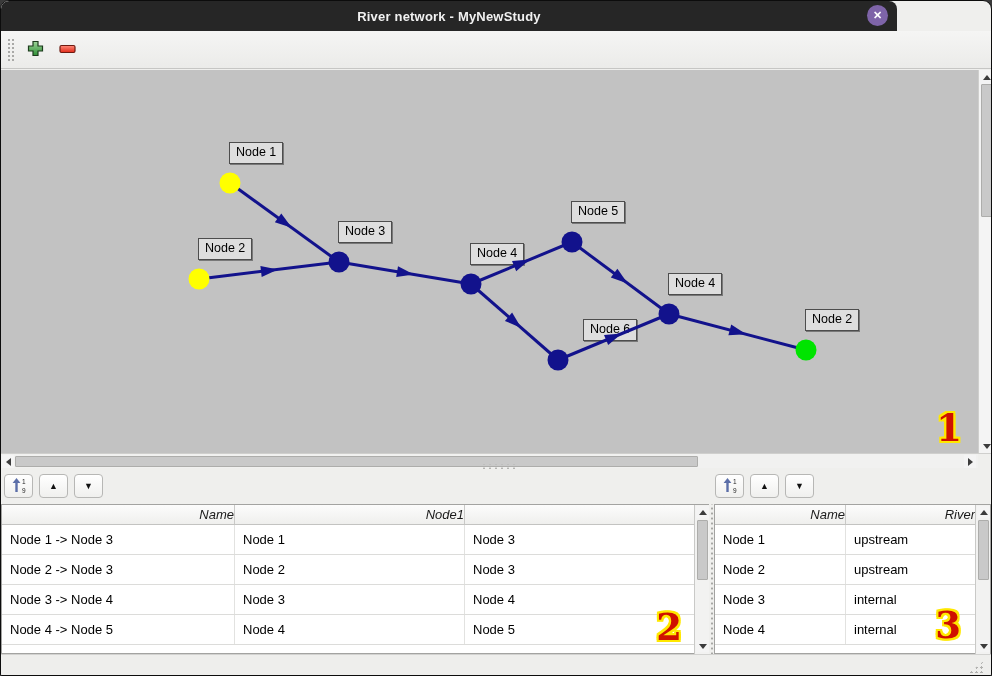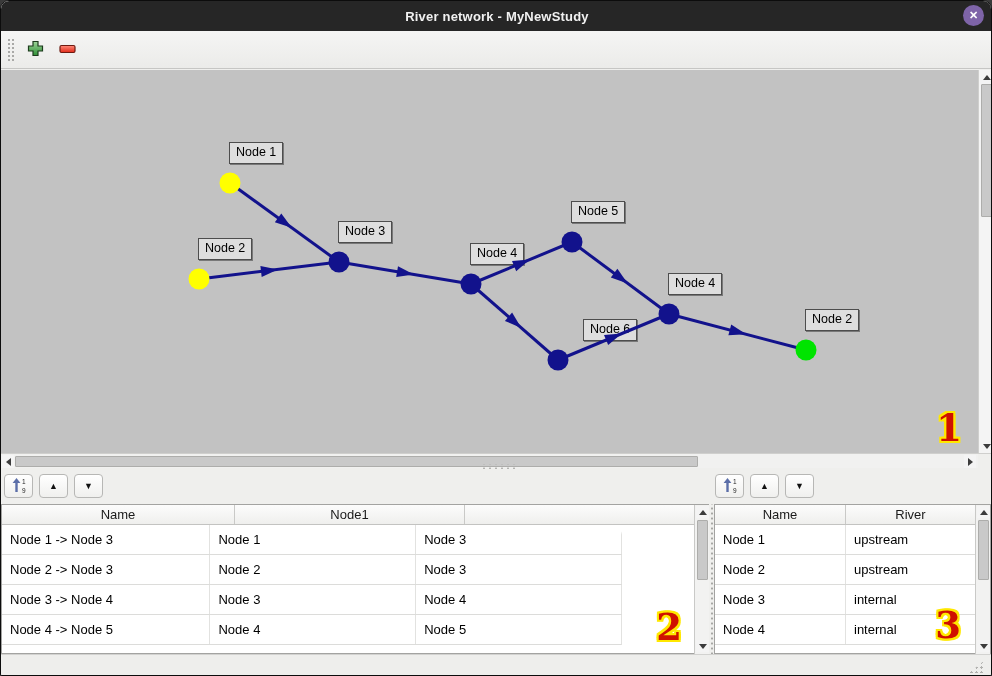--- a/index.html
+++ b/index.html
@@ -7,21 +7,21 @@
   body { font-family:"Liberation Sans", sans-serif; }
 
   .window {
     position:relative; width:992px; height:676px;
     background:#efefed; overflow:hidden;
     border:1px solid #0c0c0c; border-radius:9px 9px 2px 2px;
   }
 
   
   .titlebar {
-    position:absolute; left:0; top:0; width:992px; height:30px;
+    position:absolute; left:0; top:0; width:896px; height:30px;
     background:#262626; display:flex; align-items:center; justify-content:center;
     border-radius:8px 8px 0 0;
   }
   .titlebar .title { color:#f1f1f1; font-size:13px; font-weight:bold; letter-spacing:.2px; }
   .close-btn {
     position:absolute; right:9px; top:4px; width:21px; height:21px;
     background:#7e64a8; border-radius:50%; border:none;
     color:#ffffff; font-size:11px; font-weight:bold; line-height:21px; text-align:center;
     cursor:default;
   }
@@ -85,21 +85,21 @@
     position:absolute; left:478px; top:-4px; width:36px; height:5px;
     background-image:radial-gradient(circle,#b3b3b1 1px,transparent 1.2px);
     background-size:6px 5px; background-position:2px 2px;
   }
 
   
   .tablewrap { position:absolute; top:503px; background:#ffffff; border:1px solid #a3a3a1; }
   .tw-left  { left:0;  width:709px; height:150px; }
   .tw-right { left:713px; width:277px; height:150px; }
   .thead { display:flex; height:20px; background:linear-gradient(#fcfcfc,#efefed); border-bottom:1px solid #c3c3c1; }
-  .th { font-size:13px; color:#1a1a1a; text-align:center; line-height:19px; border-right:1px solid #c9c9c7; overflow:hidden; }
+  .th { font-size:13px; color:#1a1a1a; text-align:right; line-height:19px; border-right:1px solid #c9c9c7; overflow:hidden;font-style:italic; }
   .tbody { position:relative; overflow:hidden; }
   .trow { display:flex; height:30px; border-bottom:1px solid #dcdcda; background:#fff; }
   .td { font-size:13px; color:#000; line-height:29px; padding-left:8px; border-right:1px solid #e2e2e0; white-space:nowrap; overflow:hidden; }
   .table-vscroll { position:absolute; top:0; right:0; width:15px; background:#f2f2f1; border-left:1px solid #c9c9c7; }
   .splitter-v {
     position:absolute; left:708px; top:503px; width:6px; height:150px; background:#efefed;
     background-image:radial-gradient(circle,#a6a6a4 1px,transparent 1.2px);
     background-size:6px 5px; background-position:center 52px; background-repeat:repeat-y;
   }
 
@@ -262,21 +262,21 @@
         </button>
     </div>
   </div>
 
   <div class="tablewrap tw-left">
     <div class="thead" id="edges-thead">
         <div class="th" style="width: 233px;">Name</div>
         <div class="th" style="width: 230px;">Node1</div>
         <div class="th" style="width: 230px; margin-top: 32px;">Node2</div>
       </div>
-    <div class="tbody" id="edges-tbody" style="height:129px; width:620px;border-radius:11px;">
+    <div class="tbody" id="edges-tbody" style="height:129px; width:693px;border-radius:11px;">
         <div class="trow">
           <div class="td" style="width: 233px;">Node 1 -&gt; Node 3</div>
           <div class="td" style="width: 230px;">Node 1</div>
           <div class="td" style="width: 230px;">Node 3</div>
         </div>
         <div class="trow">
           <div class="td" style="width: 233px;">Node 2 -&gt; Node 3</div>
           <div class="td" style="width: 230px;">Node 2</div>
           <div class="td" style="width: 230px;">Node 3</div>
         </div>

